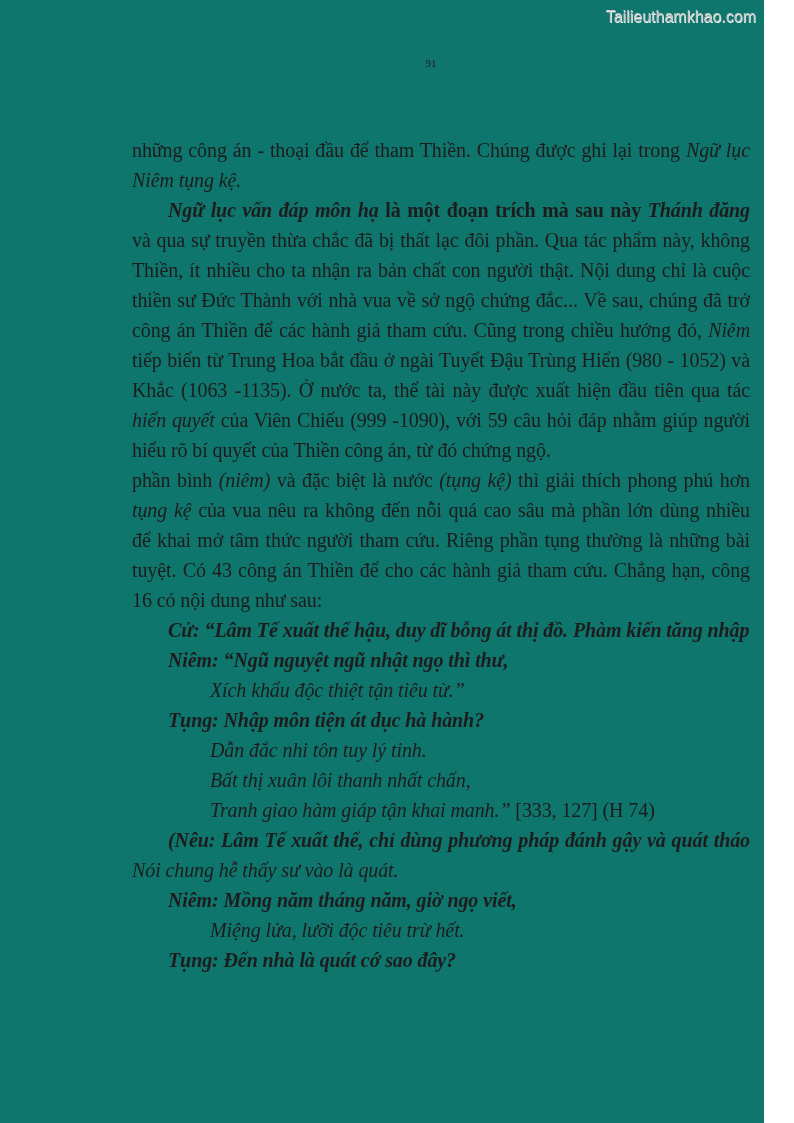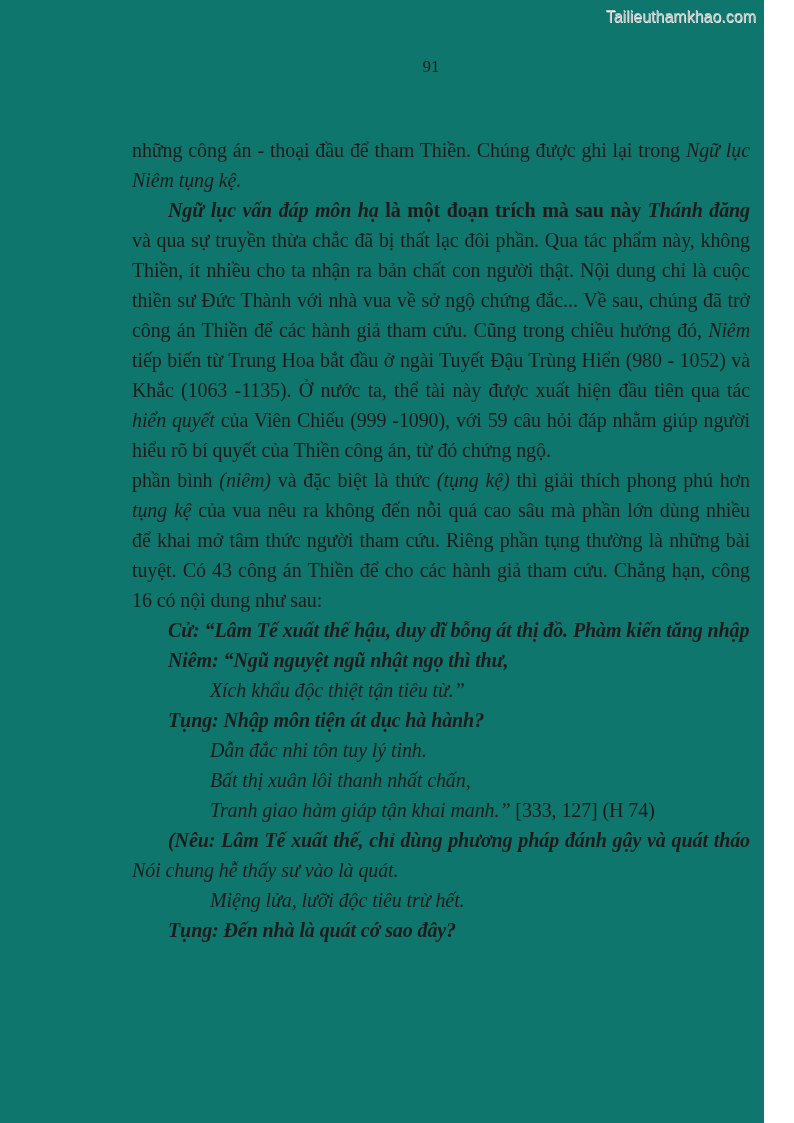--- a/index.html
+++ b/index.html
@@ -14,21 +14,21 @@
   .watermark {
     position:absolute; top:8px; right:8px;
     font-family:"Liberation Sans", sans-serif;
     font-size:16px;
     color:#c6c6c6;
     text-shadow:0.5px 0.5px 0 #ffffff;
   }
   .page-number {
     position:absolute; top:57px; left:132px; width:598px;
     text-align:center;
-    font-size:17px;
+    font-size:11px;
   }
   .content {
     position:absolute; left:132px; top:135px; width:618px;
     font-size:20px;
     letter-spacing:-0.1px;
   }
   .line {
     height:30px; line-height:30px;
     overflow:hidden;
     white-space:normal;
@@ -49,30 +49,31 @@
       <div class="line ind0"><i>Niêm tụng kệ.</i></div>
       <div class="line ind1 just"><i>Ngữ lục vấn đáp môn hạ</i><span> là một đoạn trích mà sau này </span><i>Thánh đăng ngữ lục</i><span> chép lại</span></div>
       <div class="line ind0 just"><span>và qua sự truyền thừa chắc đã bị thất lạc đôi phần. Qua tác phẩm này, không khí sinh hoạt</span></div>
       <div class="line ind0 just"><span>Thiền, ít nhiều cho ta nhận ra bản chất con người thật. Nội dung chỉ là cuộc hội thoại giữa</span></div>
       <div class="line ind0 just"><span>thiền sư Đức Thành với nhà vua về sở ngộ chứng đắc... Về sau, chúng đã trở thành những</span></div>
       <div class="line ind0 just"><span>công án Thiền để các hành giả tham cứu. Cũng trong chiều hướng đó, </span><i>Niêm tụng kệ</i><span> được</span></div>
       <div class="line ind0 just"><span>tiếp biến từ Trung Hoa bắt đầu ở ngài Tuyết Đậu Trùng Hiển (980 - 1052) và Viên Ngộ</span></div>
       <div class="line ind0 just"><span>Khắc (1063 -1135). Ở nước ta, thể tài này được xuất hiện đầu tiên qua tác phẩm </span><i>Tham đồ</i></div>
       <div class="line ind0 just"><i>hiển quyết</i><span> của Viên Chiếu (999 -1090), với 59 câu hỏi đáp nhằm giúp người tham cứu</span></div>
       <div class="line ind0"><span>hiểu rõ bí quyết của Thiền công án, từ đó chứng ngộ.</span></div>
-      <div class="line ind0 just"><span>phần bình </span><i>(niêm)</i><span> và đặc biệt là thức </span><i>(tụng kệ)</i><span> thì giải thích phong phú hơn nhiều. </span><i>Niêm</i></div>
+      <div class="line ind0 just"><span>phần bình </span><i>(niêm)</i><span> và đặc biệt là nước </span><i>(tụng kệ)</i><span> thì giải thích phong phú hơn nhiều. </span><i>Niêm</i></div>
       <div class="line ind0 just"><i>tụng kệ</i><span> của vua nêu ra không đến nỗi quá cao sâu mà phần lớn dùng nhiều hình ảnh thi ca</span></div>
       <div class="line ind0 just"><span>để khai mở tâm thức người tham cứu. Riêng phần tụng thường là những bài thất ngôn tứ</span></div>
       <div class="line ind0 just"><span>tuyệt. Có 43 công án Thiền để cho các hành giả tham cứu. Chẳng hạn, công án Thiền thứ</span></div>
       <div class="line ind0"><span>16 có nội dung như sau:</span></div>
       <div class="line ind1"><i>Cử: “Lâm Tế xuất thế hậu, duy dĩ bỗng át thị đồ. Phàm kiến tăng nhập môn tiện át”.</i></div>
       <div class="line ind1"><i>Niêm: “Ngũ nguyệt ngũ nhật ngọ thì thư,</i></div>
       <div class="line ind2"><i>Xích khẩu độc thiệt tận tiêu từ.”</i></div>
       <div class="line ind1"><i>Tụng: Nhập môn tiện át dục hà hành?</i></div>
       <div class="line ind2"><i>Dẫn đắc nhi tôn tuy lý tinh.</i></div>
       <div class="line ind2"><i>Bất thị xuân lôi thanh nhất chấn,</i></div>
       <div class="line ind2"><i>Tranh giao hàm giáp tận khai manh.”</i><span> [333, 127] (H 74)</span></div>
       <div class="line ind1 just"><i>(Nêu: Lâm Tế xuất thế, chỉ dùng phương pháp đánh gậy và quát tháo để dạy học trò.</i></div>
       <div class="line ind0"><i>Nói chung hễ thấy sư vào là quát.</i></div>
+      <div class="line ind1"><i>Niêm: Mồng năm tháng năm, giờ ngọ viết,</i></div>
       <div class="line ind2"><i>Miệng lửa, lưỡi độc tiêu trừ hết.</i></div>
       <div class="line ind1"><i>Tụng: Đến nhà là quát cớ sao đây?</i></div>
     </div>
 </div>
 
 </body></html>

